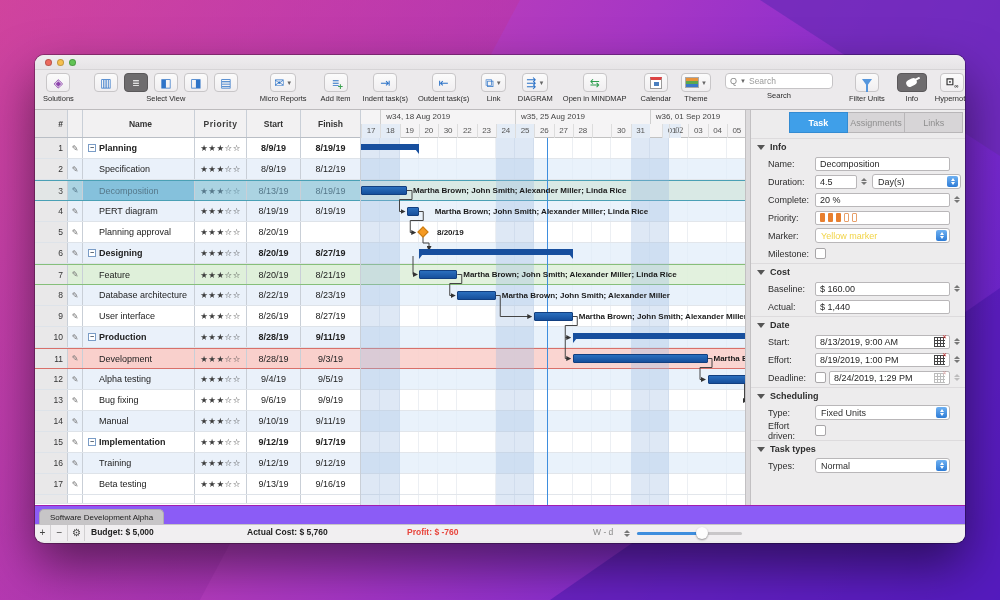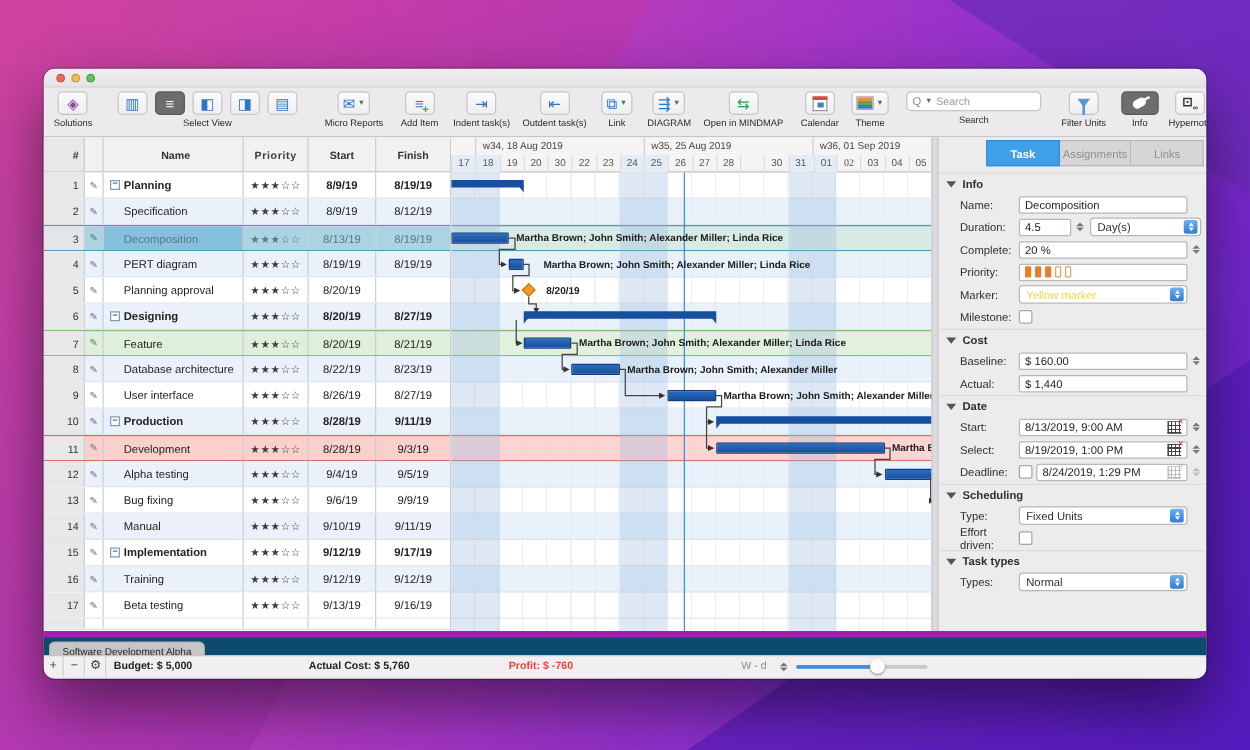--- a/index.html
+++ b/index.html
@@ -129,21 +129,21 @@
   .chk { width:11px; height:11px; background:#fff; border:1px solid #A8A6A8; border-radius:2px; flex:none; }
   .pbar { width:5px; height:9px; border-radius:1px; margin-right:3px; }
   .pbar.f { background:#E87F2F; } .pbar.e { border:1px solid #E8A06A; }
   .calg { width:11px; height:10px; flex:none; margin-left:3px;
           background-image:repeating-linear-gradient(to right,#444 0 1px,transparent 1px 3px),repeating-linear-gradient(to bottom,#444 0 1px,transparent 1px 3px);
           position:relative; }
   .calg::after{ content:"✕"; position:absolute; right:-2px; top:-4px; color:#C33; font-size:6px; }
   .calg.dis { opacity:.35; }
 
   
-  .tabstrip { height:19px; background:#0c4a6e; border-top:5px solid #a21caf; position:relative; }
+  .tabstrip { height:19px; background:#8b5cf6; border-top:1px solid #a21caf; position:relative; }
   .doctab { position:absolute; left:4px; top:3px; height:16px; padding:0 10px; background:#C7C5C7; border:1px solid #AFADAF;
             border-bottom:none; border-radius:5px 5px 0 0; font-size:8px; color:#222; display:flex; align-items:center; }
   .status { height:17px; background:#F1EFF1; border-top:1px solid #C6C4C6; position:relative; font-size:8.5px; color:#222; }
   .status .itm { position:absolute; top:2px; }
   .sbtn { width:16px; text-align:center; border-right:1px solid #D2D0D2; color:#444; font-size:10px; top:0 !important; height:16px; line-height:15px; }
   .slider { position:absolute; left:602px; top:7px; width:105px; height:3px; background:#C9C7C9; border-radius:2px; }
   .slider .fill { position:absolute; left:0; top:0; height:3px; width:65px; background:#3E8EDE; border-radius:2px; }
   .slider .thumb { position:absolute; left:59px; top:-5px; width:12px; height:12px; background:#FDFDFD; border-radius:50%;
                    box-shadow:0 1px 2px rgba(0,0,0,.4); }
 </style>
@@ -457,21 +457,21 @@
           <div class="gday" style="left: 96.25px; width: 19.25px;">22</div>
           <div class="gday" style="left: 115.5px; width: 19.25px;">23</div>
           <div class="gday we" style="left: 134.75px; width: 19.25px;">24</div>
           <div class="gday we" style="left: 154px; width: 19.25px;">25</div>
           <div class="gday" style="left: 173.25px; width: 19.25px;">26</div>
           <div class="gday" style="left: 192.5px; width: 19.25px;">27</div>
           <div class="gday" style="left: 211.75px; width: 19.25px;">28</div>
           <div class="gday" style="left: 231px; width: 19.25px; padding-left: 44px;">29</div>
           <div class="gday" style="left: 250.25px; width: 19.25px;">30</div>
           <div class="gday we" style="left: 269.5px; width: 19.25px;">31</div>
-          <div class="gday we" style="left: 290px; width: 19.25px;">01</div>
+          <div class="gday we" style="left: 301px; width: 19.25px;">01</div>
           <div class="gday" style="left: 308px; width: 19.25px; font-family: Liberation Serif, serif;">02</div>
           <div class="gday" style="left: 327.25px; width: 19.25px;">03</div>
           <div class="gday" style="left: 346.5px; width: 19.25px;">04</div>
           <div class="gday" style="left: 365.75px; width: 19.25px;">05</div>
         </div>
       <div class="gbody" id="gantt-body">
           <div class="gstripe" style="top: 0px;"></div>
           <div class="gstripe row-even" style="top: 21px;"></div>
           <div class="gstripe g-sel" style="top: 42px;"></div>
           <div class="gstripe row-even" style="top: 63px;"></div>
@@ -650,21 +650,21 @@
               <span style="flex:1">8/13/2019,  9:00 AM</span>
               <span class="calg"></span>
             </span>
             <span class="stp">
               <i class="u"></i>
               <i class="d"></i>
             </span>
           </span>
       </div>
       <div class="prow">
-        <span class="plab">Select:</span>
+        <span class="plab">Effort:</span>
         <span class="pctl">
             <span class="inp">
               <span style="flex:1">8/19/2019,  1:00 PM</span>
               <span class="calg"></span>
             </span>
             <span class="stp">
               <i class="u"></i>
               <i class="d"></i>
             </span>
           </span>

